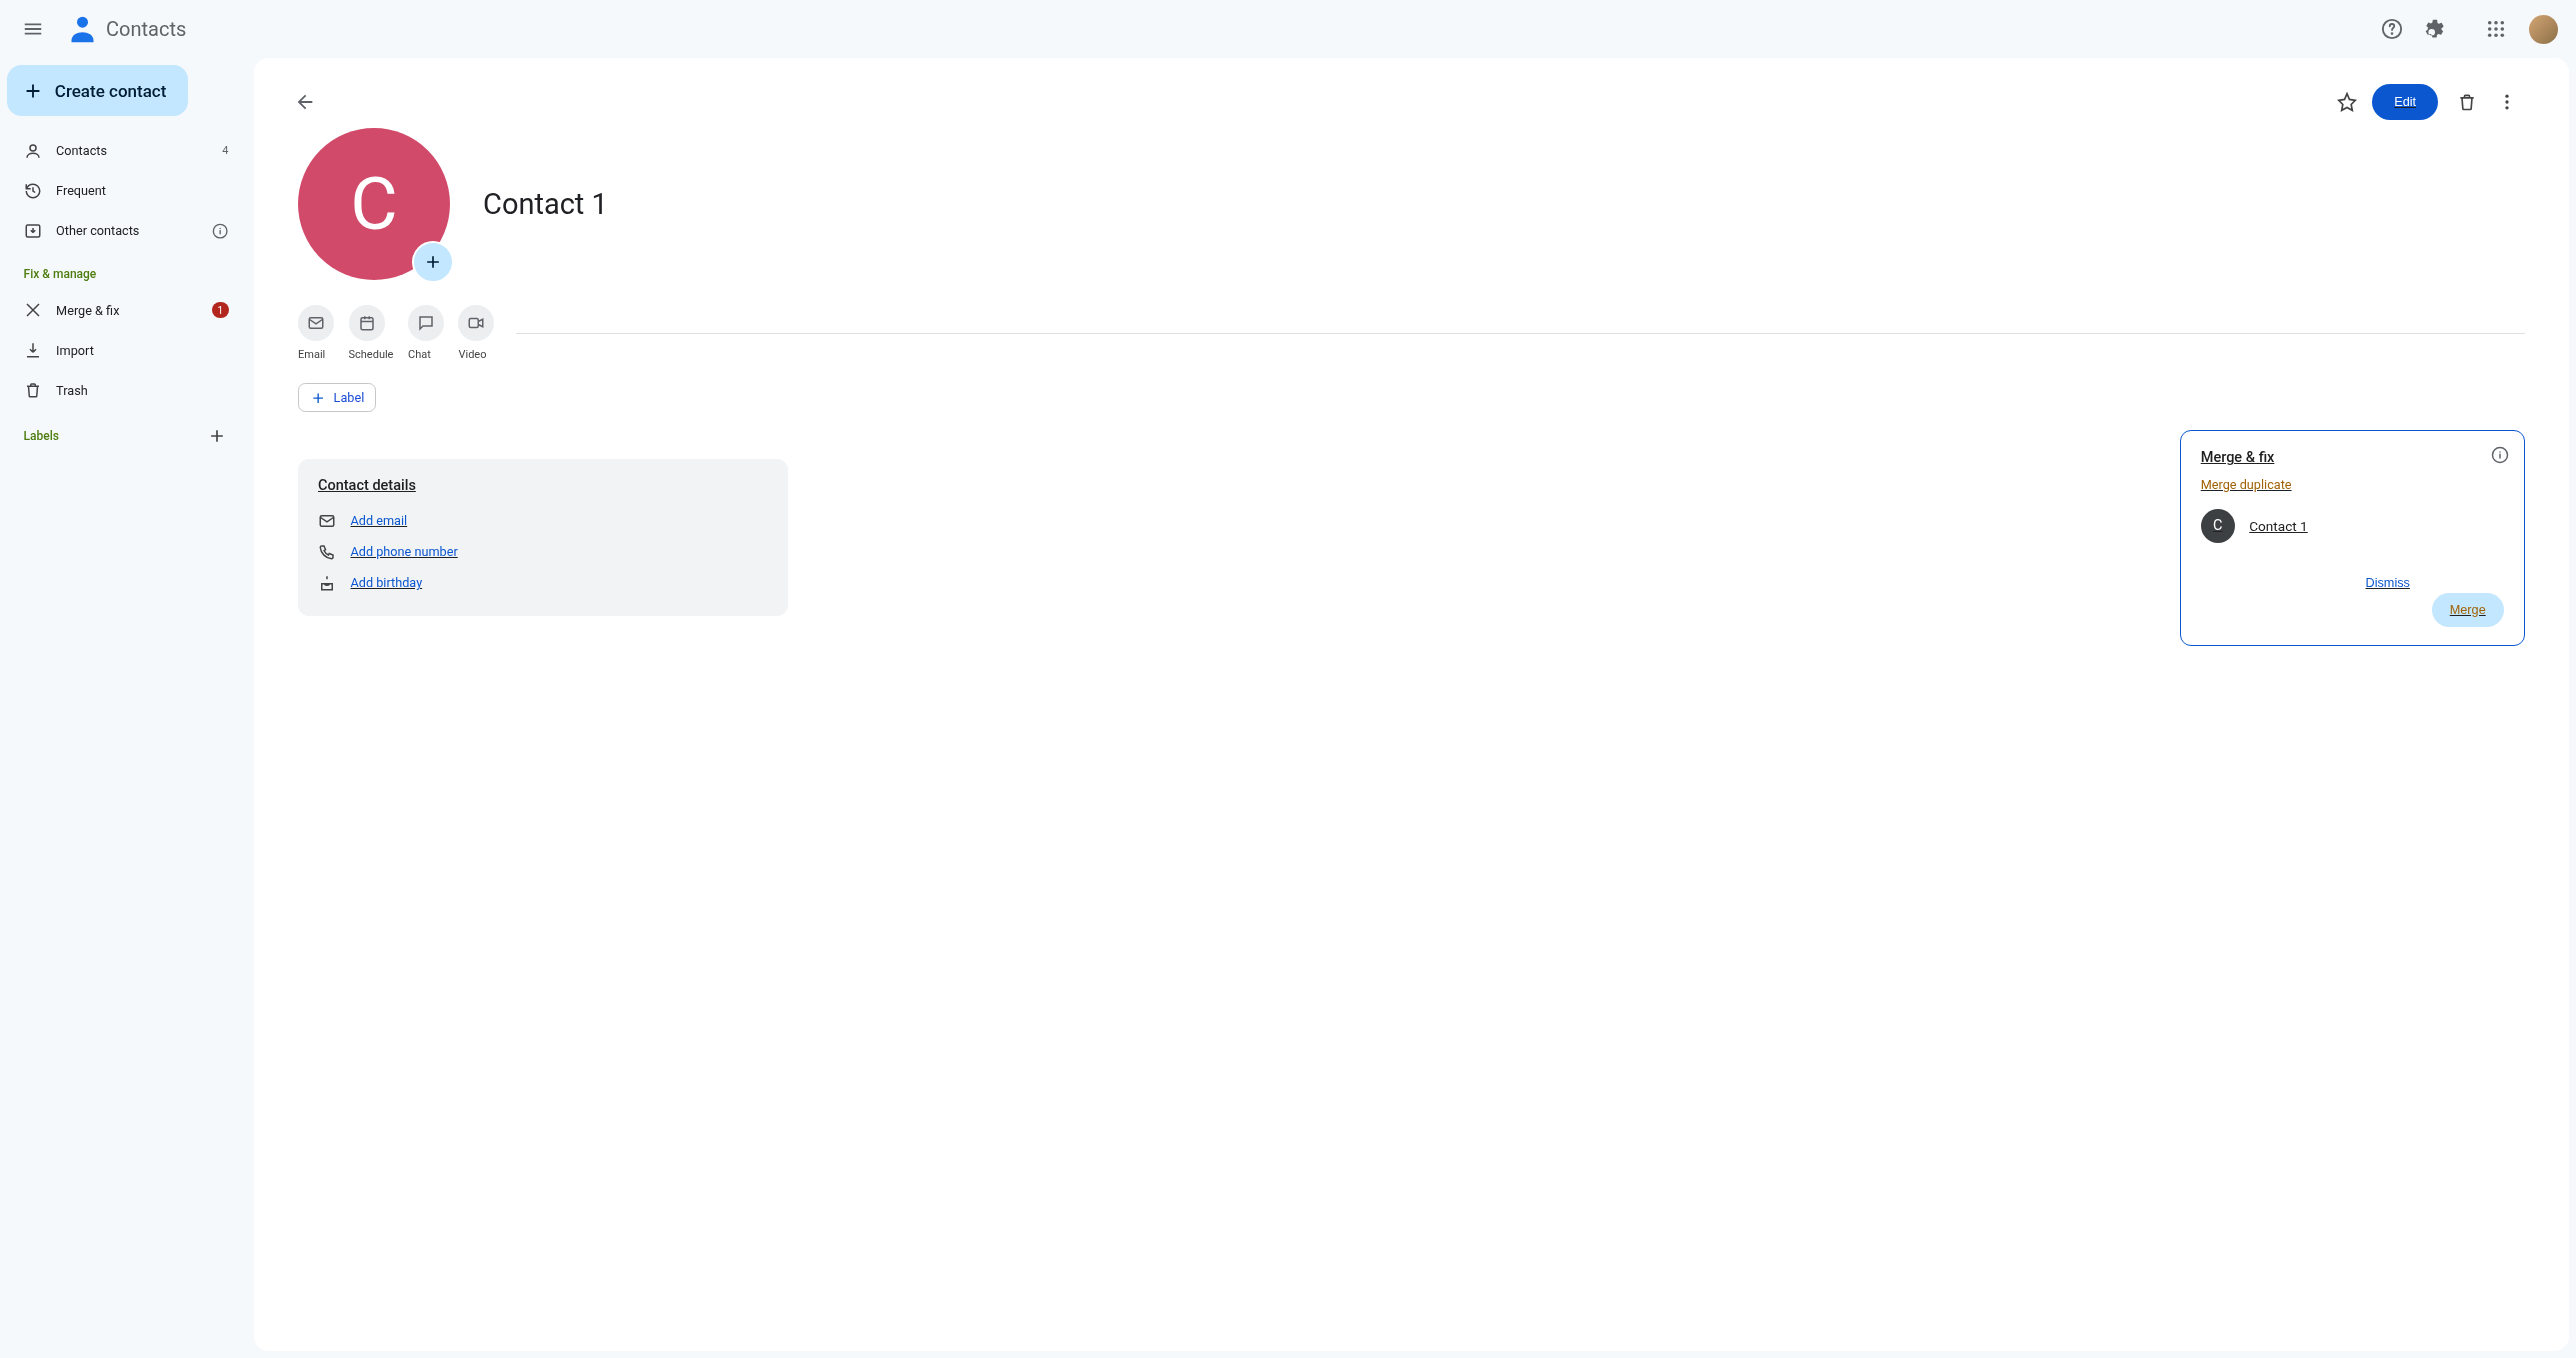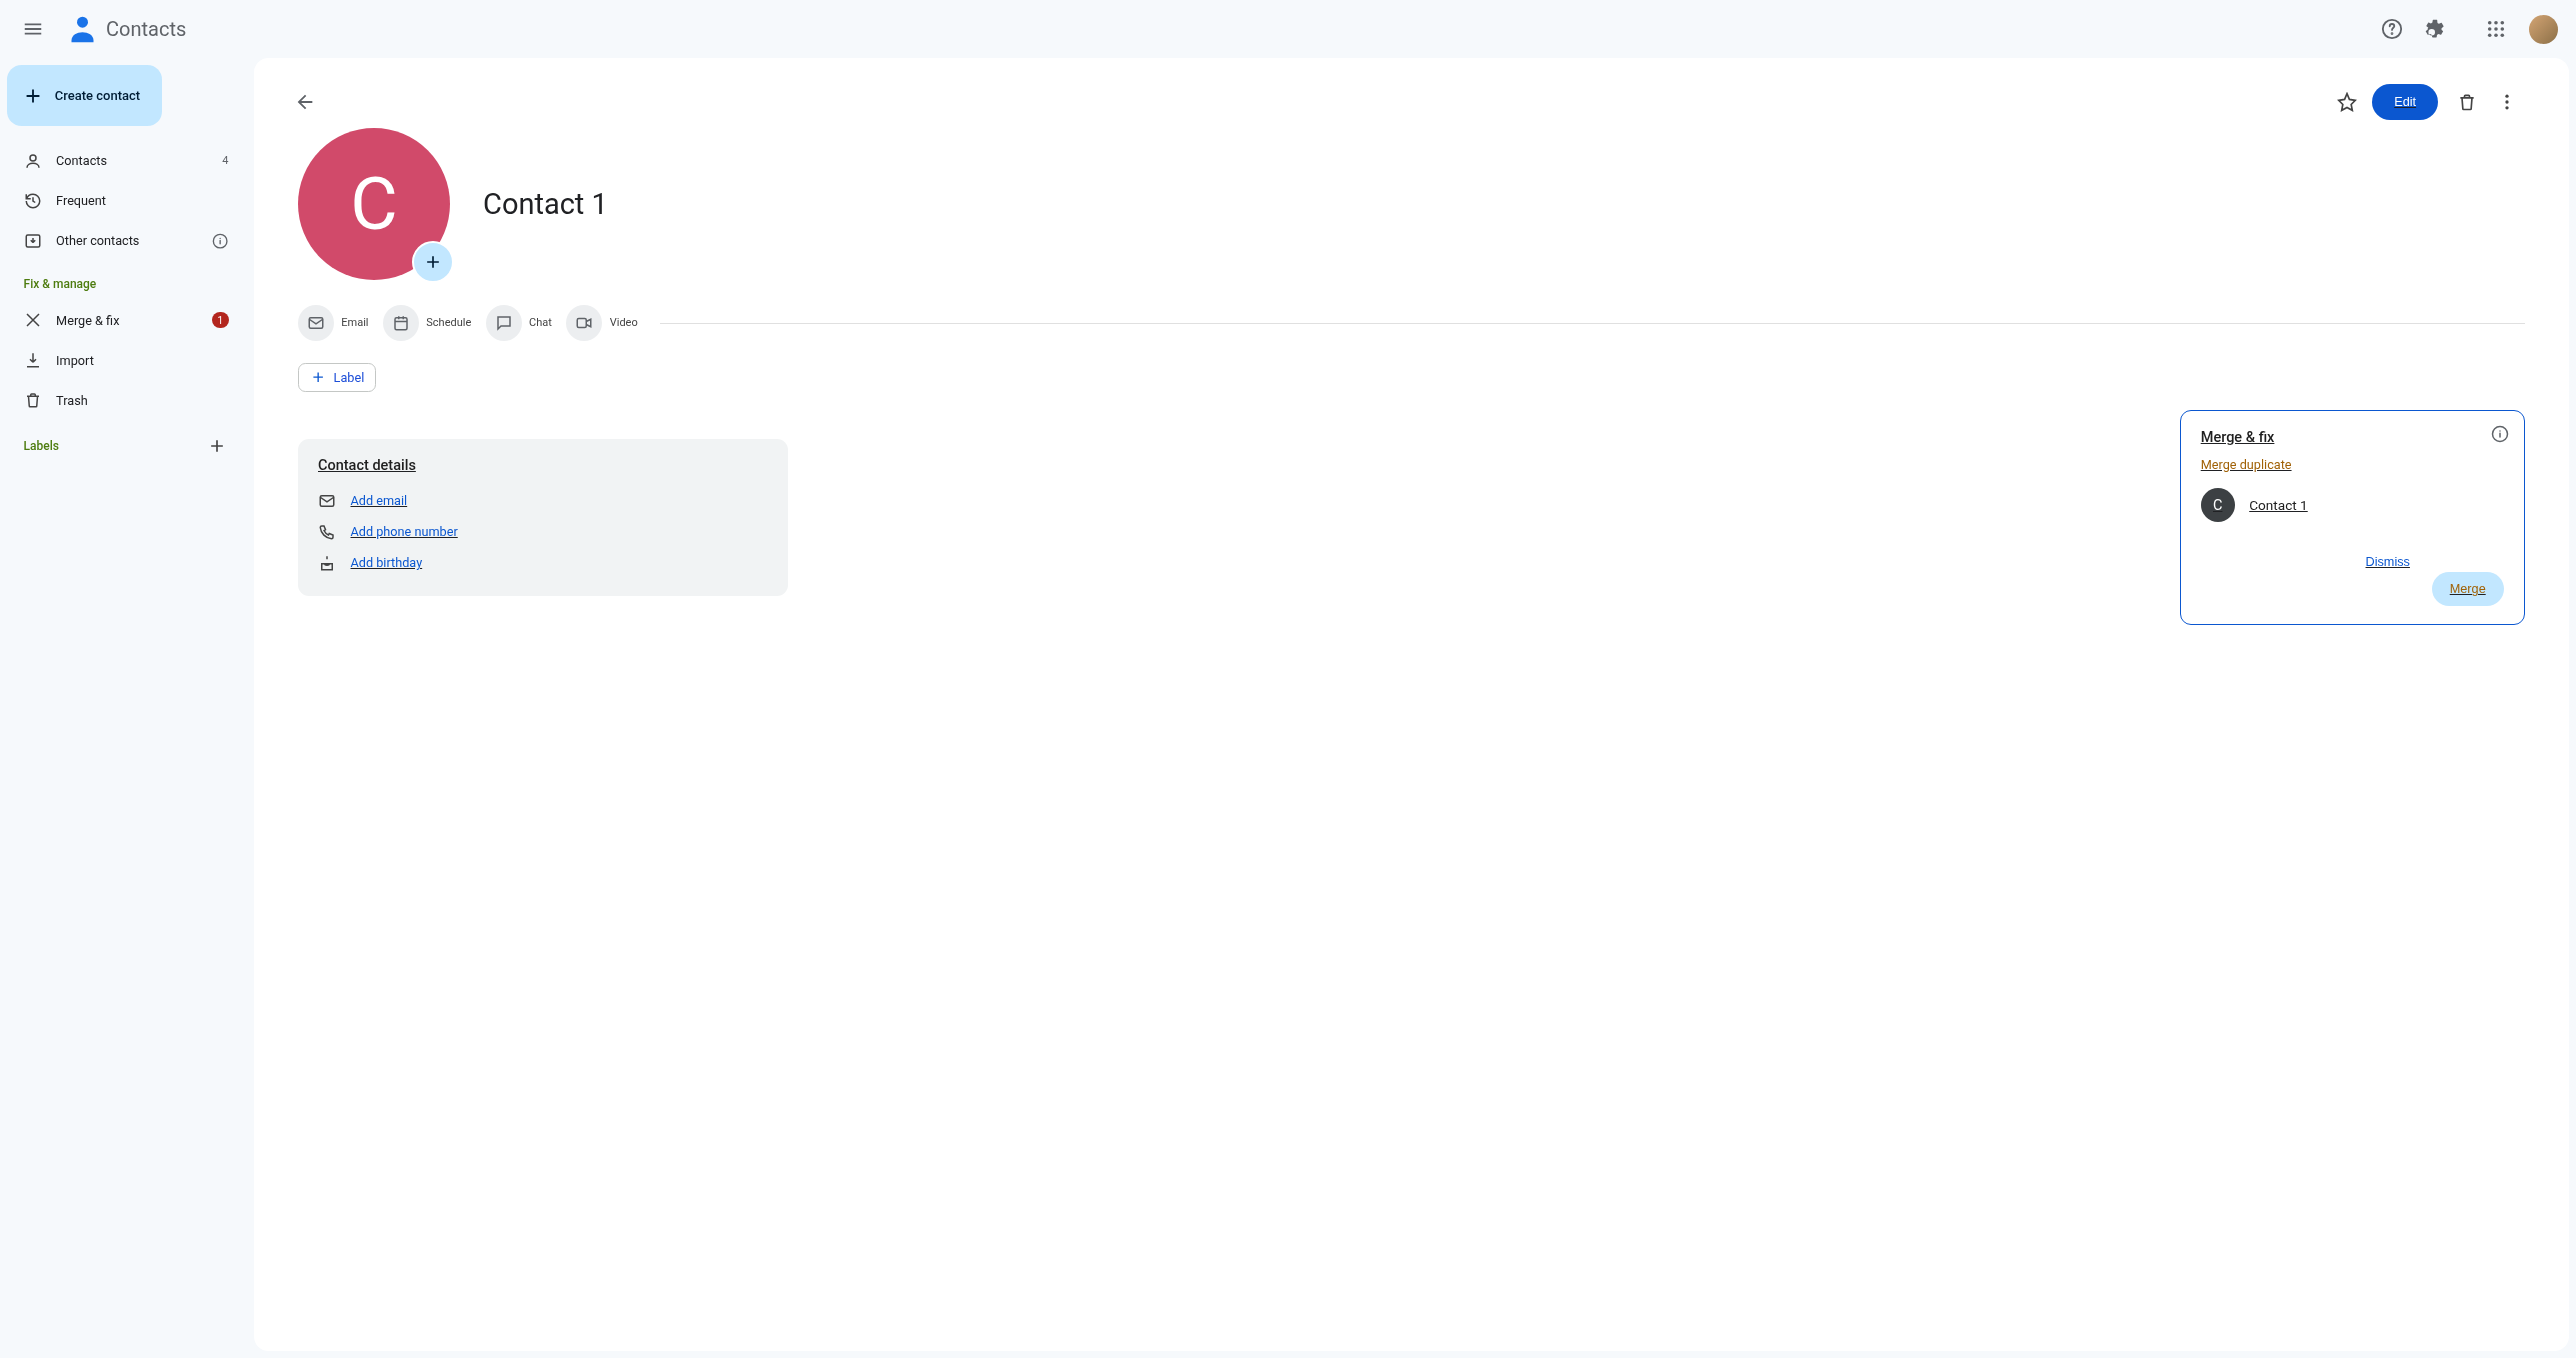--- a/index.html
+++ b/index.html
@@ -47,22 +47,22 @@
   
   .body { display:flex; flex:1; min-height:0; }
 
   
   .sidebar {
     width: 254px; padding: 7.3px 11px 0 7.3px; flex-shrink:0;
   }
   .create-btn {
     display:inline-flex; align-items:center; gap:11px;
     background:#c2e7ff; color:#001d35;
-    height:61px; padding: 0 22px 0 14.5px; border-radius: 14.5px;
-    font-size:13px; font-weight:500; cursor:pointer; margin-bottom: 14.5px;
+    height:51px; padding: 0 22px 0 14.5px; border-radius: 14.5px;
+    font-size:17px; font-weight:500; cursor:pointer; margin-bottom: 14.5px;
   }
   .nav-item {
     display:flex; align-items:center; gap: 14.5px;
     height:40px; padding: 0 14.5px 0 16.3px; border-radius: 20px;
     cursor:pointer; color:#202124; font-size:12.7px;
   }
   .nav-item .nav-icon { width:18px; display:flex; justify-content:center; color:#444;}
   .nav-item .nav-right { margin-left:auto; color:#5f6368; font-size:11px;}
   .nav-badge {
     margin-left:auto; background:#b3261e; color:#fff; font-size:10px;
@@ -103,21 +103,21 @@
   .avatar-add {
     position:absolute; right:-3.6px; bottom:-3.6px;
     width:42px; height:42px; border-radius:50%; background:#c2e7ff;
     display:flex; align-items:center; justify-content:center; cursor:pointer;
     color:#001d35; border: 2.7px solid #fff;
   }
   .contact-name { font-size:29px; font-weight:400; color:#202124;}
 
   .actions-row { display:flex; align-items:center; gap: 14.5px; margin-top: 25.4px;}
   .action {
-    display:flex; flex-direction:row; align-items:center; gap:7.3px;
+    display:flex; flex-direction:column; align-items:flex-start; gap:7.3px;
     cursor:pointer;
   }
   .action-circle {
     width:36px;height:36px;border-radius:50%;background:#eceef0;color:#5f6368;
     display:flex;align-items:center;justify-content:center;
   }
   .action-label { font-size:11px; color:#444;}
   .action-divider { flex:1; height:0.9px; background:#e0e0e0; margin-left: 7.3px;}
 
   .label-chip {

